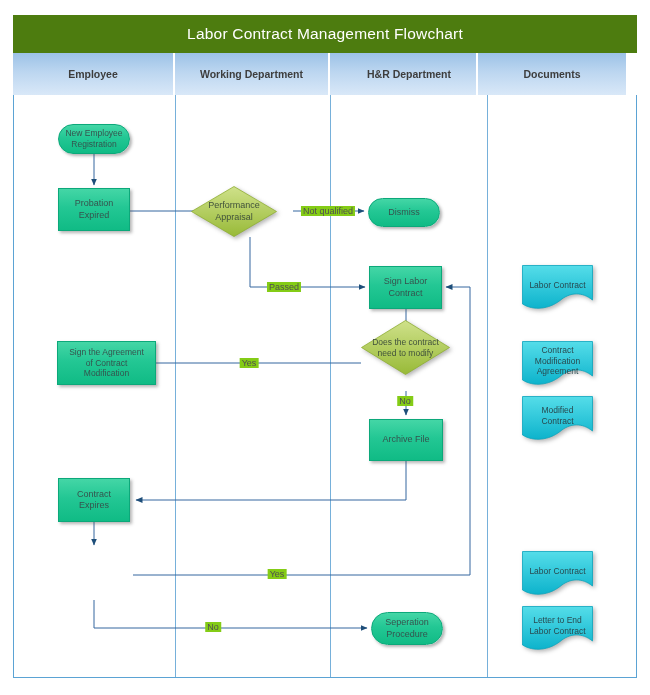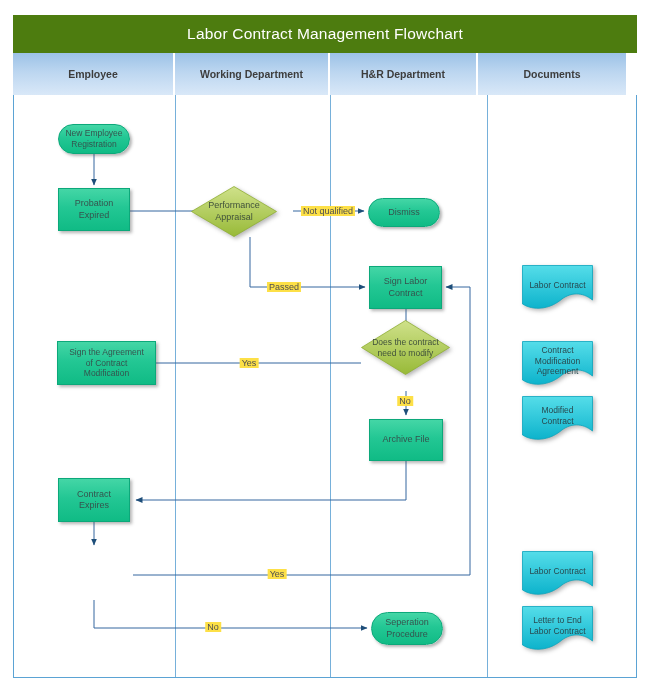--- a/index.html
+++ b/index.html
@@ -12,21 +12,21 @@
     position:absolute;left:0;top:0;width:624px;height:38px;
     background:#4d7c0f;color:#ffffff;display:flex;align-items:center;justify-content:center;
     font-size:15.5px;letter-spacing:.2px;
   }
   .header-row{position:absolute;left:0;top:38px;width:624px;height:42px;display:flex;gap:2px;background:#ffffff;}
   .lane-header{
     flex:0 0 auto;height:42px;display:flex;align-items:center;justify-content:center;
     background:linear-gradient(180deg,#9cc2e7 0%,#bcd6f0 45%,#d9e8f8 100%);
     font-size:10.5px;font-weight:bold;color:#3d3d3d;
   }
-  .lh-0{width:160px;}.lh-1{width:153px;}.lh-2{width:146px;}.lh-3{width:148px;}
+  .lh-0{width:160px;}.lh-1{width:153px;}.lh-2{width:134px;padding-left:12px;}.lh-3{width:148px;}
   .body{
     position:absolute;left:0;top:80px;width:622px;height:582px;
     border:1px solid #5ba3d4;border-top:none;background:#ffffff;
   }
   .lane-line{position:absolute;top:0;width:1px;height:582px;background:#76b0da;}
   .ll-1{left:161px;}.ll-2{left:316px;}.ll-3{left:473px;}
 
   .shape{position:absolute;box-sizing:border-box;}
   .green-fill{
     background:linear-gradient(180deg,#44d6a6 0%,#23c794 45%,#10bb85 100%);
@@ -37,21 +37,21 @@
     position:absolute;inset:0;display:flex;align-items:center;justify-content:center;
     text-align:center;white-space:pre-line;font-size:9px;line-height:1.25;color:#35544e;
   }
   .svg-shape{position:absolute;}
   .svg-shape svg{position:absolute;inset:0;filter:drop-shadow(2px 2px 2px rgba(90,90,90,.45));}
   .doc-text{font-size:8.5px;color:#28494f;padding-bottom:6px;}
   .connectors{position:absolute;left:0;top:0;width:650px;height:695px;pointer-events:none;}
   .connectors path{fill:none;stroke:#35679f;stroke-width:1;}
   .edge-label{
     position:absolute;transform:translate(-50%,-50%);
-    background:#fde047;padding:0 2px;font-size:9px;color:#4f4f4f;white-space:nowrap;
+    background:#84cc16;padding:0 2px;font-size:9px;color:#4f4f4f;white-space:nowrap;
   }
 </style>
 </head>
 <body>
 
 <div class="stage">
 
   <svg width="0" height="0" style="position:absolute">
     <defs>
       <linearGradient id="diaGrad" x1="0" y1="0" x2="0" y2="1">

